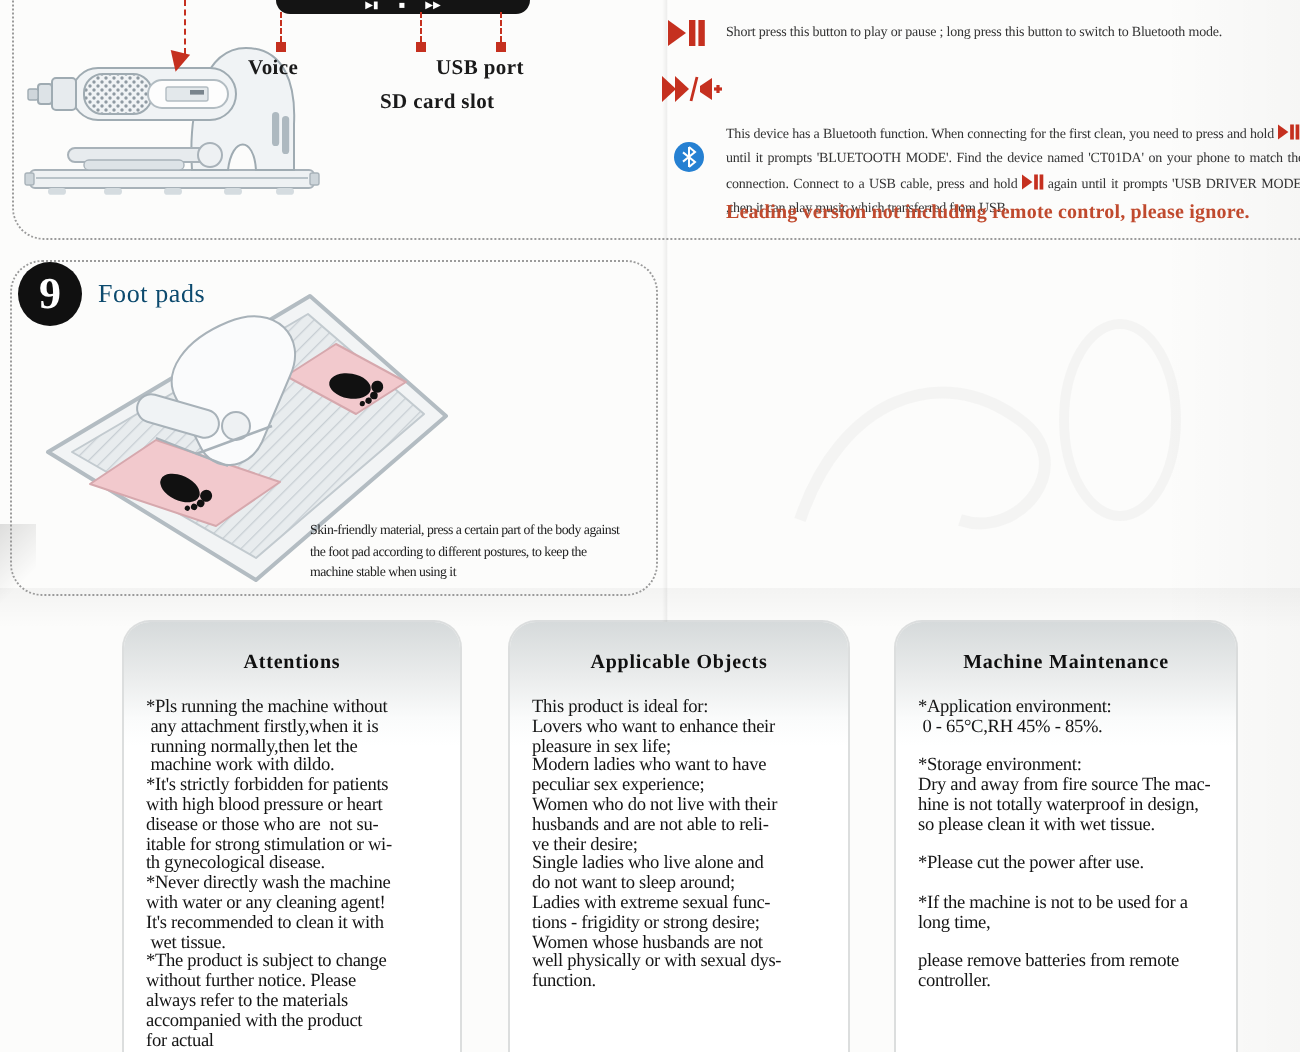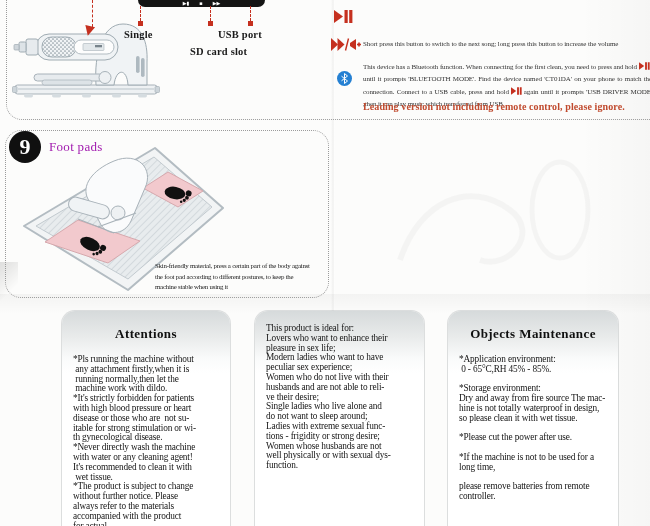--- a/index.html
+++ b/index.html
@@ -37,29 +37,29 @@
     line-height:12.4px;text-align:justify;}
   .red-note{position:absolute;left:363px;top:101px;font-size:10px;font-weight:bold;color:#c04a2e;letter-spacing:0.1px;}
   .icon-abs{position:absolute;}
   .inline-pp{display:inline-block;vertical-align:-1px;margin:0 2px;}
   .bt-badge{position:absolute;left:337px;top:71px;width:15px;height:15px;border-radius:50%;background:#2580d2;
     display:flex;align-items:center;justify-content:center;}
 
   
   .num-badge{position:absolute;left:9px;top:131px;width:32px;height:32px;border-radius:50%;background:#101010;
     color:#fff;display:flex;align-items:center;justify-content:center;font-size:22px;font-weight:bold;}
-  .fp-title{position:absolute;left:49px;top:139px;font-size:13px;color:#a21caf;letter-spacing:0.3px;}
+  .fp-title{position:absolute;left:49px;top:139px;font-size:13px;color:#0c4a6e;letter-spacing:0.3px;}
   .fp-caption{position:absolute;left:155px;top:261px;font-size:6.9px;letter-spacing:-0.25px;line-height:10.6px;
     color:#222;white-space:pre;}
 
   
   .panel{position:absolute;top:311px;height:215px;border-radius:13px 13px 0 0;
     background:linear-gradient(180deg,#d6dadb 0px,#e9ebeb 26px,#fafbfb 48px,#ffffff 62px);
     box-shadow:0 0 0 1px rgba(160,165,168,0.35);}
-  .panel h3{margin:15px 0 0 0;text-align:center;font-size:13px;font-weight:bold;color:#101010;letter-spacing:0.4px;}
+  .panel h3{margin:15px 0 0 0;text-align:center;font-size:10px;font-weight:bold;color:#101010;letter-spacing:0.4px;}
   .panel .body{margin:13px 7px 0 11px;font-size:9.3px;line-height:9.8px;letter-spacing:-0.15px;
     white-space:pre-wrap;color:#151515;}
   .panel-1{left:62px;width:168px;}
   .panel-2{left:255px;width:169px;}
   .panel-3{left:448px;width:170px;}
 </style>
 </head>
 <body>
 
 <div class="page">
@@ -120,39 +120,39 @@
 
   <div class="leader" style="left:92px;top:0;height:27px;"></div>
   <div class="arrow-down" style="left:84px;top:26px;"></div>
   <div class="leader" style="left:140px;top:6px;height:15px;"></div>
   <div class="sq" style="left:138px;top:21px;"></div>
   <div class="leader" style="left:210px;top:6px;height:15px;"></div>
   <div class="sq" style="left:208px;top:21px;"></div>
   <div class="leader" style="left:250px;top:6px;height:15px;"></div>
   <div class="sq" style="left:248px;top:21px;"></div>
 
-  <div class="dev-label" style="left:124px;top:29px;">Single</div>
+  <div class="dev-label" style="left:124px;top:29px;">Voice</div>
   <div class="dev-label" style="left:190px;top:46px;">SD card slot</div>
   <div class="dev-label" style="left:218px;top:29px;">USB port</div>
 
   <svg class="icon-abs" style="left:334px;top:10px;" width="19" height="13" viewBox="0 0 19 13">
     <polygon points="0,0 9,6.5 0,13" fill="#c5301f"></polygon>
     <rect x="10.5" y="0" width="3.2" height="13" fill="#c5301f"></rect>
     <rect x="15.2" y="0" width="3.2" height="13" fill="#c5301f"></rect>
   </svg>
+  <div class="inst-text" style="top:12px;">Short press this button to play or pause ; long press this button to switch to Bluetooth mode.</div>
 
   <svg class="icon-abs" style="left:331px;top:38px;" width="30" height="13" viewBox="0 0 30 13">
     <polygon points="0,0 7,6.5 0,13" fill="#c5301f"></polygon>
     <polygon points="6.5,0 13.5,6.5 6.5,13" fill="#c5301f"></polygon>
     <line x1="17.5" y1="0.5" x2="14.5" y2="12.5" stroke="#c5301f" stroke-width="1.4"></line>
     <polygon points="25,1 25,12 19,8 19,5" fill="#c5301f"></polygon>
     <rect x="26" y="5.7" width="4" height="1.6" fill="#c5301f"></rect>
     <rect x="27.2" y="4.5" width="1.6" height="4" fill="#c5301f"></rect>
   </svg>
-  <div class="inst-text" style="top:40px;">Short press this button to switch to the next song; long press this button to increase the volume</div>
 
   <div class="bt-badge">
     <svg width="9" height="11" viewBox="0 0 9 11">
       <path d="M4.5 0.5 L4.5 10.5 M4.5 0.5 L7.5 3 L1.5 7.8 M4.5 10.5 L7.5 8 L1.5 3.2" fill="none" stroke="#fff" stroke-width="1"></path>
     </svg>
   </div>
   <div class="bt-par">
     <span>This device has a Bluetooth function. When connecting for the first clean, you need to press and hold</span><svg class="inline-pp" width="11" height="8" viewBox="0 0 19 13">
         <polygon points="0,0 9,6.5 0,13" fill="#c5301f"></polygon>
         <rect x="10.5" y="0" width="3.2" height="13" fill="#c5301f"></rect>
@@ -220,38 +220,39 @@
 with water or any cleaning agent!
 It's recommended to clean it with
  wet tissue.
 *The product is subject to change
 without further notice. Please
 always refer to the materials
 accompanied with the product
 for actual</div>
   </div>
   <div class="panel panel-2">
+    <h3>Applicable Objects</h3>
     <div class="body">This product is ideal for:
 Lovers who want to enhance their
 pleasure in sex life;
 Modern ladies who want to have
 peculiar sex experience;
 Women who do not live with their
 husbands and are not able to reli-
 ve their desire;
 Single ladies who live alone and
 do not want to sleep around;
 Ladies with extreme sexual func-
 tions - frigidity or strong desire;
 Women whose husbands are not
 well physically or with sexual dys-
 function.</div>
   </div>
   <div class="panel panel-3">
-    <h3>Objects Maintenance</h3>
+    <h3>Machine Maintenance</h3>
     <div class="body">*Application environment:
  0 - 65°C,RH 45% - 85%.
 
 *Storage environment:
 Dry and away from fire source The mac-
 hine is not totally waterproof in design,
 so please clean it with wet tissue.
 
 *Please cut the power after use.
 

